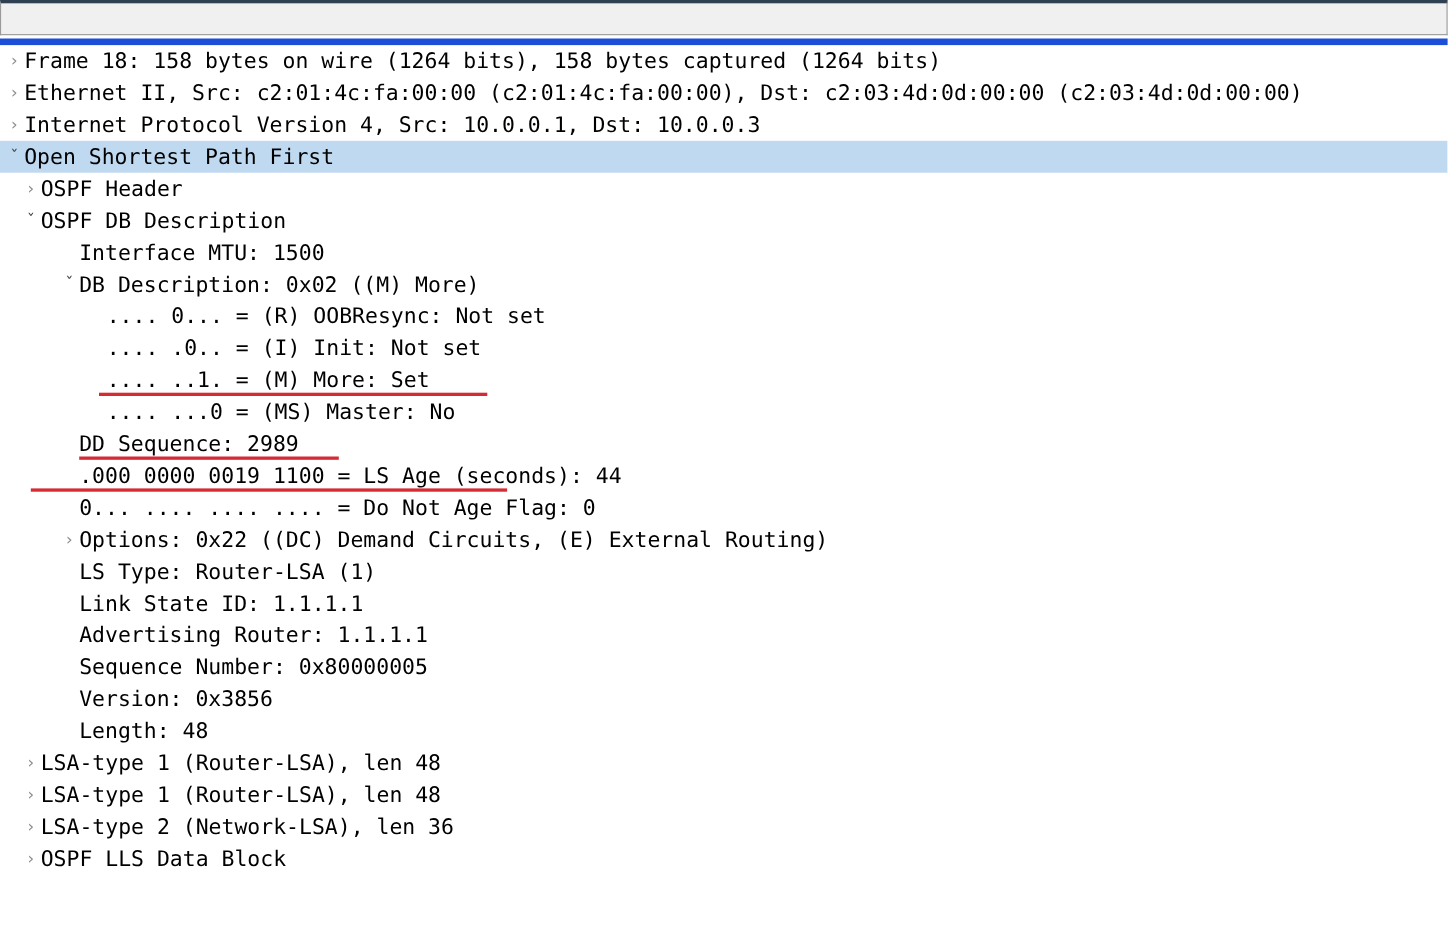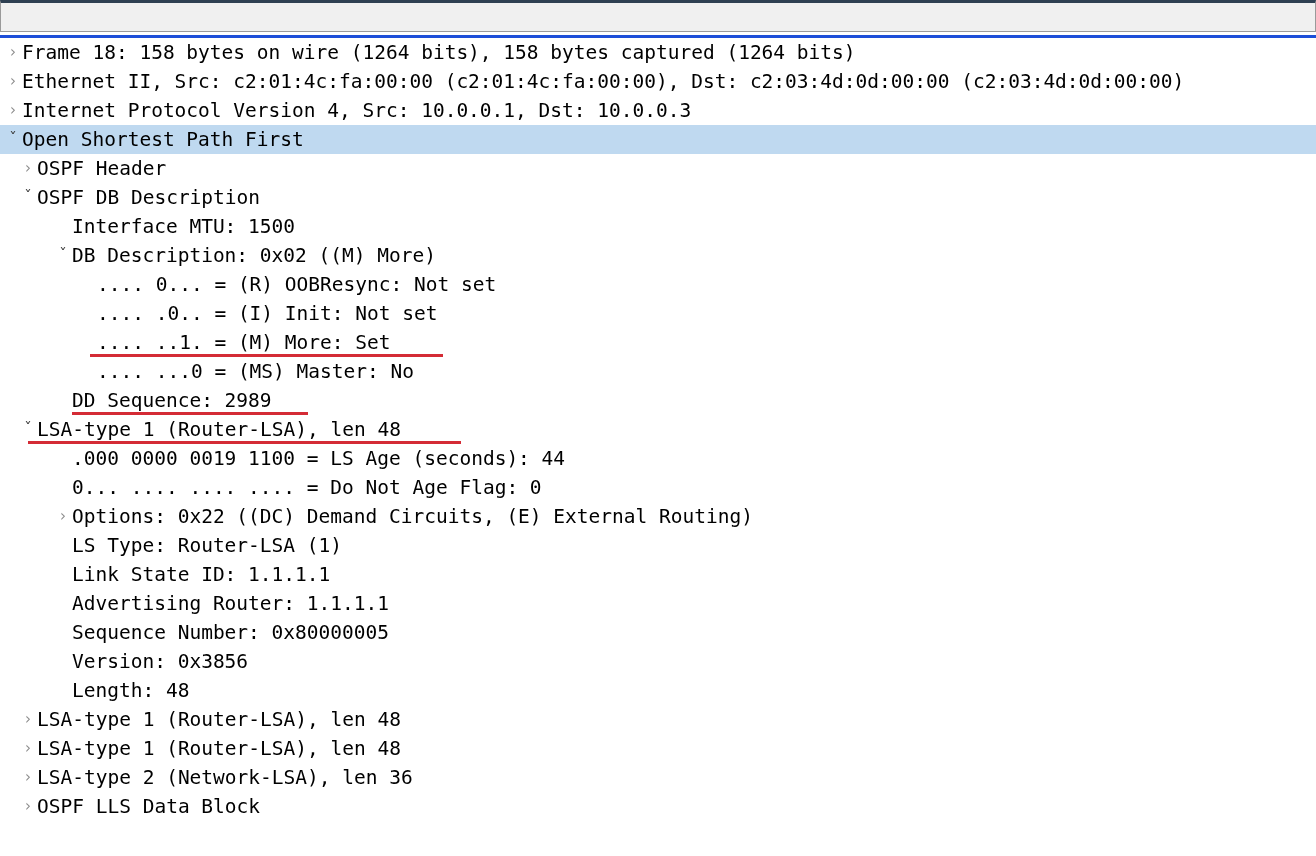--- a/index.html
+++ b/index.html
@@ -48,21 +48,21 @@
   .col-no       { width: 68px;  text-align: right; }
 
   
   #detail-pane {
     position: absolute;
     left: 0;
     top: 35px;
     width: 1316px;
     height: 821px;
     background: #ffffff;
-    border-top: 3px solid #1d4ed8;
+    border-top: 6px solid #1d4ed8;
     box-sizing: border-box;
     overflow: hidden;
   }
   .trow {
     position: relative;
     height: 29px;
     line-height: 29px;
     white-space: pre;
     font-size: 19.5px;
     color: #000000;
@@ -126,21 +126,20 @@
     <div class="trow ind0 selected"><span class="twist open">ˇ</span><span class="tlabel">Open Shortest Path First</span></div>
     <div class="trow ind1"><span class="twist">›</span><span class="tlabel">OSPF Header</span></div>
     <div class="trow ind1"><span class="twist open">ˇ</span><span class="tlabel">OSPF DB Description</span></div>
     <div class="trow ind2"><span class="twist blank">›</span><span class="tlabel">Interface MTU: 1500</span></div>
     <div class="trow ind2"><span class="twist open">ˇ</span><span class="tlabel">DB Description: 0x02 ((M) More)</span></div>
     <div class="trow ind3"><span class="twist blank">›</span><span class="tlabel">.... 0... = (R) OOBResync: Not set</span></div>
     <div class="trow ind3"><span class="twist blank">›</span><span class="tlabel">.... .0.. = (I) Init: Not set</span></div>
     <div class="trow ind3"><span class="twist blank">›</span><span class="tlabel">.... ..1. = (M) More: Set</span></div>
     <div class="trow ind3"><span class="twist blank">›</span><span class="tlabel">.... ...0 = (MS) Master: No</span></div>
     <div class="trow ind2"><span class="twist blank">›</span><span class="tlabel">DD Sequence: 2989</span></div>
-    <div class="trow ind1"><span class="twist open">ˇ</span><span class="tlabel">LSA-type 1 (Router-LSA), len 48</span></div>
     <div class="trow ind2"><span class="twist blank">›</span><span class="tlabel">.000 0000 0019 1100 = LS Age (seconds): 44</span></div>
     <div class="trow ind2"><span class="twist blank">›</span><span class="tlabel">0... .... .... .... = Do Not Age Flag: 0</span></div>
     <div class="trow ind2"><span class="twist">›</span><span class="tlabel">Options: 0x22 ((DC) Demand Circuits, (E) External Routing)</span></div>
     <div class="trow ind2"><span class="twist blank">›</span><span class="tlabel">LS Type: Router-LSA (1)</span></div>
     <div class="trow ind2"><span class="twist blank">›</span><span class="tlabel">Link State ID: 1.1.1.1</span></div>
     <div class="trow ind2"><span class="twist blank">›</span><span class="tlabel">Advertising Router: 1.1.1.1</span></div>
     <div class="trow ind2"><span class="twist blank">›</span><span class="tlabel">Sequence Number: 0x80000005</span></div>
     <div class="trow ind2"><span class="twist blank">›</span><span class="tlabel">Version: 0x3856</span></div>
     <div class="trow ind2"><span class="twist blank">›</span><span class="tlabel">Length: 48</span></div>
     <div class="trow ind1"><span class="twist">›</span><span class="tlabel">LSA-type 1 (Router-LSA), len 48</span></div>

